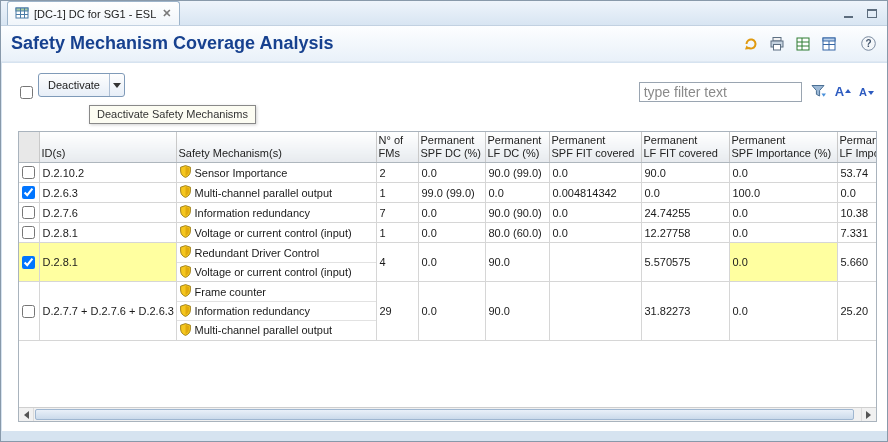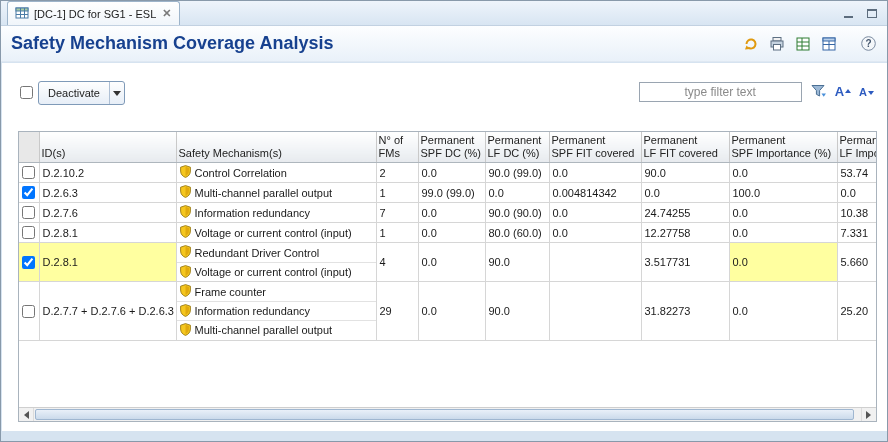--- a/index.html
+++ b/index.html
@@ -21,27 +21,27 @@
   .header-band { height:36px; background:linear-gradient(#fdfeff,#e9f1f9); border-bottom:1px solid #dfe8f2; display:flex; align-items:center; padding:0 10px; }
   .page-title { font-size:18px; font-weight:bold; color:#17418f; }
   .header-icons { margin-left:auto; display:flex; align-items:center; gap:9px; }
   .hicon { width:17px; height:17px; display:flex; align-items:center; justify-content:center; }
   .hicon.help { margin-left:14px; }
 
   
   .content { position:absolute; top:62px; left:1px; width:886px; height:368px; background:#ffffff; }
 
   .deact-check { position:absolute; left:18px; top:23px; width:13px; height:13px; }
-  .split-btn { position:absolute; left:36px; top:18px; height:24px; display:flex; align-items:stretch; border:1px solid #7f9ab8; border-radius:3px; background:linear-gradient(#fefefe,#e7eef7); }
+  .split-btn { position:absolute; left:36px; top:10px; height:24px; display:flex; align-items:stretch; border:1px solid #7f9ab8; border-radius:3px; background:linear-gradient(#fefefe,#e7eef7); }
   .split-btn .lbl { display:flex; align-items:center; padding:0 9px; color:#1c1c1c; }
   .split-btn .arrow-part { width:15px; border-left:1px solid #aebfd4; display:flex; align-items:center; justify-content:center; }
   .tri-down { width:0; height:0; border:4px solid transparent; border-top:5px solid #333; margin-top:4px; }
 
   .filter-group { position:absolute; right:14px; top:19px; display:flex; align-items:center; gap:8px; }
-  .filter-input { width:163px; height:20px; border:1px solid #9aa5b1; padding:0 4px; font-family:"Liberation Sans",sans-serif; font-size:12px; color:#222;text-align:center; }
+  .filter-input { width:163px; height:20px; border:1px solid #9aa5b1; padding:0 4px; font-family:"Liberation Sans",sans-serif; font-size:14px; color:#222; }
   .filter-input::placeholder { color:#8a8a8a; }
   .font-btn { color:#2d5bc0; font-weight:bold; line-height:14px; display:flex; align-items:flex-start; cursor:default; }
   .font-btn.big { font-size:13px; }
   .font-btn.small { font-size:11px; align-items:flex-end; }
   .arr { width:0; height:0; border:3px solid transparent; display:inline-block; margin-left:1px; }
   .arr.up { border-bottom:4px solid #2d5bc0; margin-top:1px; }
   .arr.down { border-top:4px solid #2d5bc0; margin-bottom:1px; }
 
   .tooltip { position:absolute; left:87px; top:42px; background:#fcfcf2; border:1px solid #898989; padding:2px 7px 3px; color:#333; z-index:9; box-shadow:1px 1px 3px rgba(0,0,0,0.18); white-space:nowrap; }
 
@@ -144,20 +144,21 @@
 
     <input type="checkbox" class="deact-check" style="">
 
     <div class="split-btn">
       <span class="lbl">Deactivate</span>
       <span class="arrow-part">
           <span class="tri-down"></span>
         </span>
     </div>
 
+    <div class="tooltip">Deactivate Safety Mechanisms</div>
 
     <div class="filter-group">
       <input class="filter-input" placeholder="type filter text" style="">
       <span>
         <svg width="17" height="16">
             <path d="M2 2.5 L14 2.5 L9.6 7.5 L9.6 13 L6.4 11.3 L6.4 7.5 Z" fill="#9db9d6" stroke="#4a6f94"></path>
             <path d="M11.5 10.5 L16 10.5 L13.7 13.8 Z" fill="#4a90d9"></path>
           </svg>
       </span>
       <span class="font-btn big">
@@ -229,21 +230,21 @@
 
           <tr>
             <td class="cb"><input type="checkbox" style=""></td>
             <td>D.2.10.2</td>
             <td class="mech">
               <div class="mline">
                   <span><svg width="11" height="13" viewBox="0 0 11 13">
                       <path d="M5.5 0.6 L10.4 2.2 V6 C10.4 9.3 8.1 11.6 5.5 12.4 C2.9 11.6 0.6 9.3 0.6 6 V2.2 Z" fill="#f5c71f" stroke="#9a7a14" stroke-width="0.9"></path>
                       <path d="M5.5 1.8 L8.9 2.9 V6 C8.9 8.4 7.3 10.2 5.5 10.9 Z" fill="#e0a90e"></path>
                     </svg></span>
-                  <span>Control Correlation</span>
+                  <span>Sensor Importance</span>
                 </div>
             </td>
             <td>2</td>
             <td>0.0</td>
             <td>90.0 (99.0)</td>
             <td>0.0</td>
             <td>90.0</td>
             <td>0.0</td>
             <td>53.74</td>
           </tr>
@@ -327,21 +328,21 @@
                       <path d="M5.5 0.6 L10.4 2.2 V6 C10.4 9.3 8.1 11.6 5.5 12.4 C2.9 11.6 0.6 9.3 0.6 6 V2.2 Z" fill="#f5c71f" stroke="#9a7a14" stroke-width="0.9"></path>
                       <path d="M5.5 1.8 L8.9 2.9 V6 C8.9 8.4 7.3 10.2 5.5 10.9 Z" fill="#e0a90e"></path>
                     </svg></span>
                   <span>Voltage or current control (input)</span>
                 </div>
             </td>
             <td>4</td>
             <td>0.0</td>
             <td>90.0</td>
             <td></td>
-            <td>3.517731</td>
+            <td>5.570575</td>
             <td class="hl">0.0</td>
             <td>5.660</td>
           </tr>
 
           <tr class="triple">
             <td class="cb"><input type="checkbox" style=""></td>
             <td>D.2.7.7 + D.2.7.6 + D.2.6.3</td>
             <td class="mech">
               <div class="mline">
                   <span><svg width="11" height="13" viewBox="0 0 11 13">

